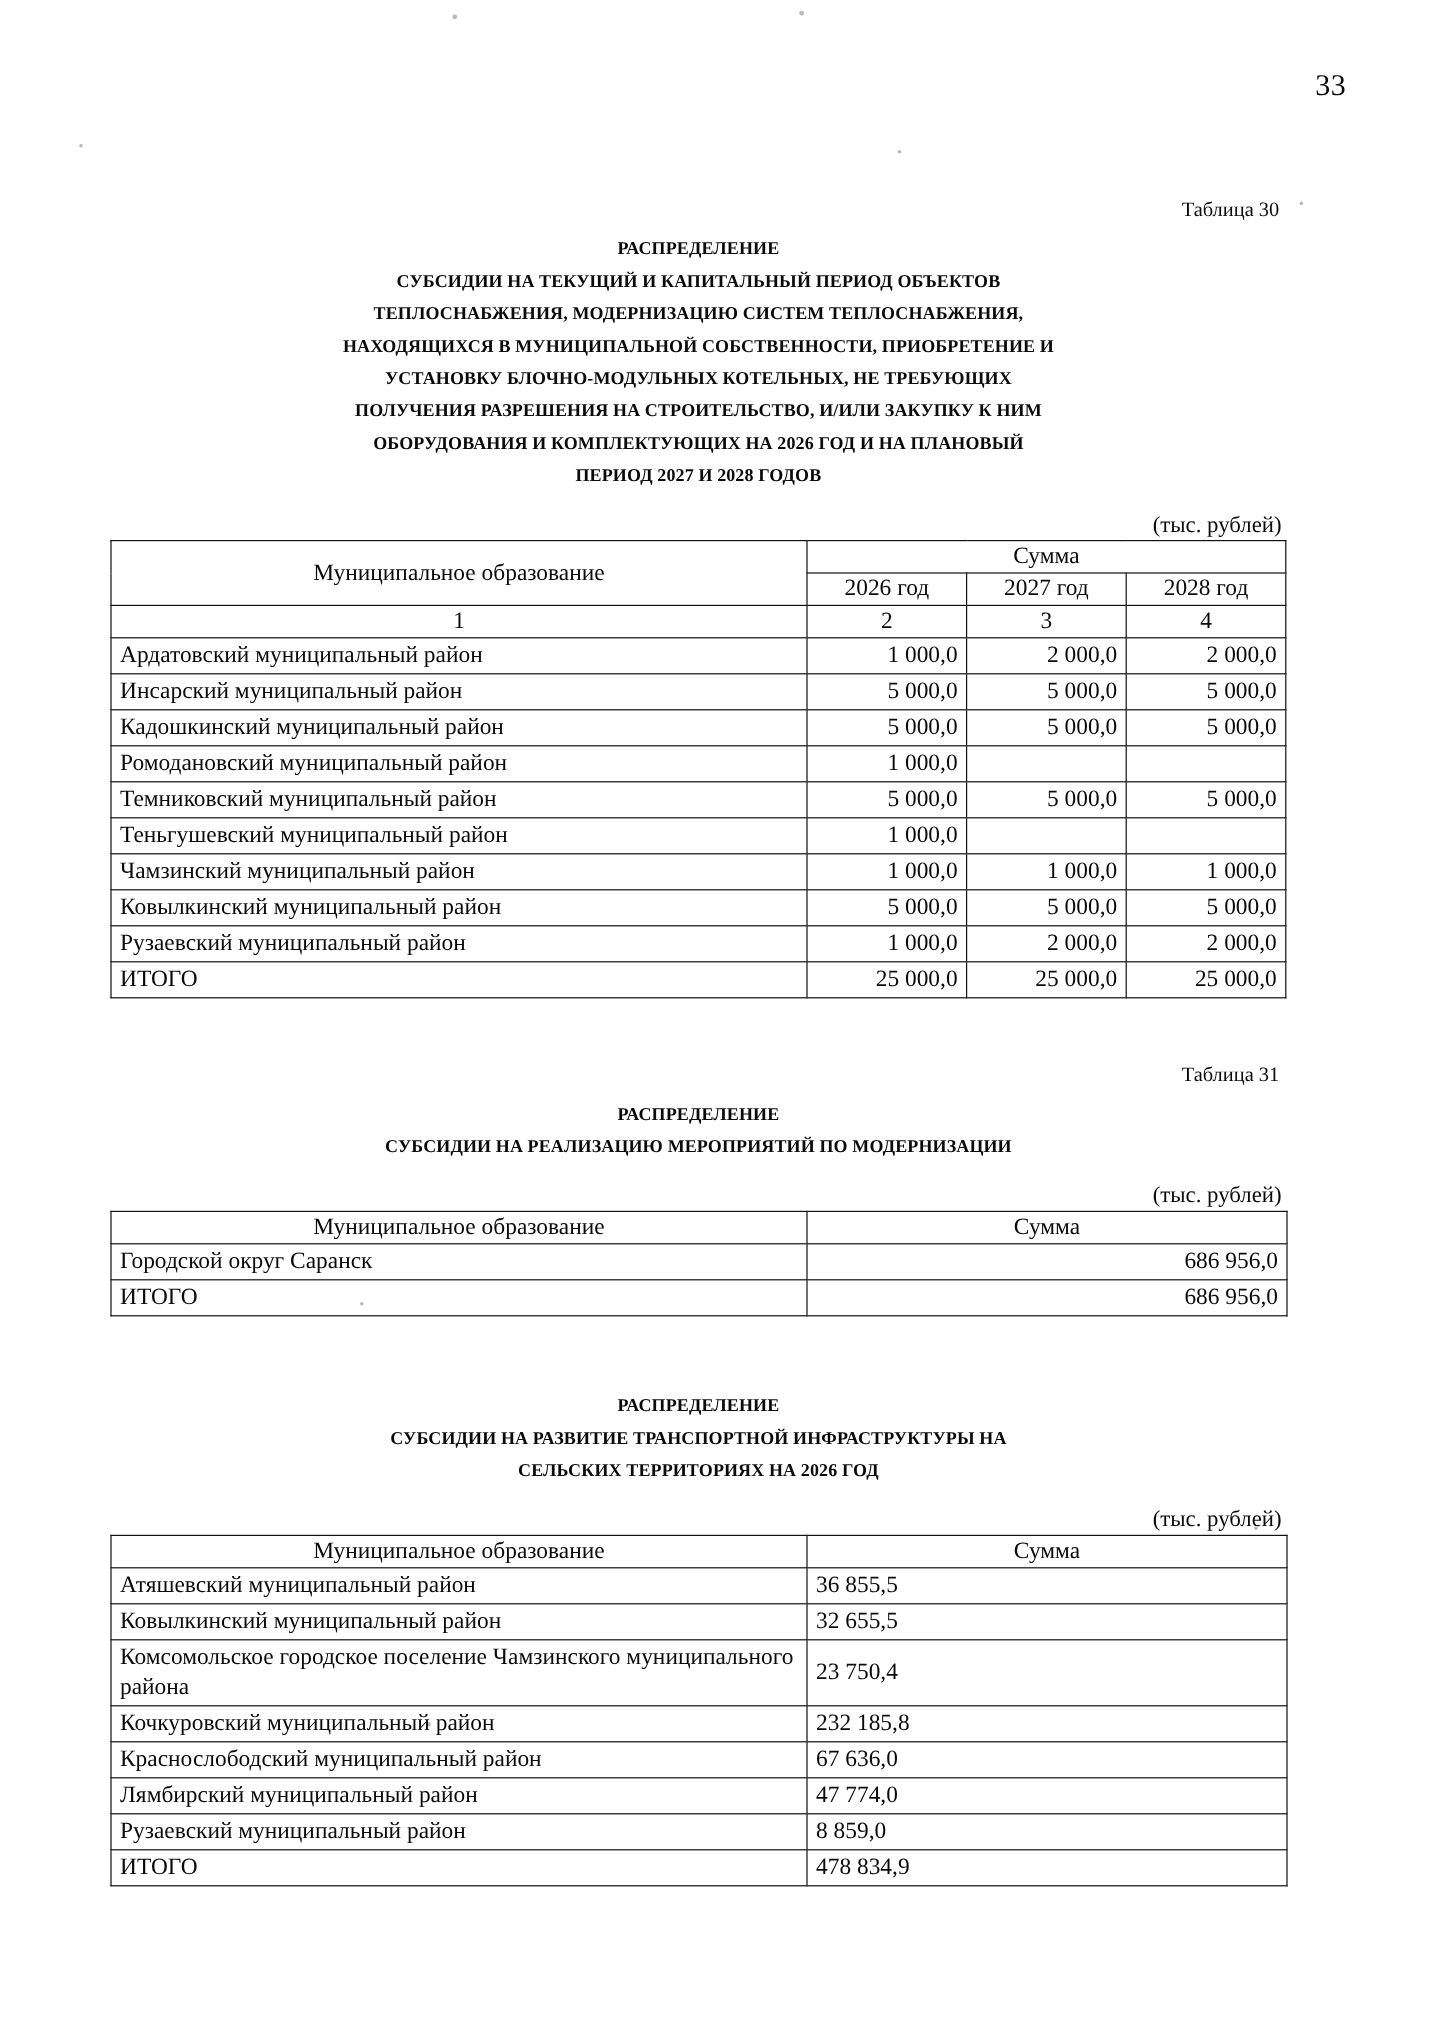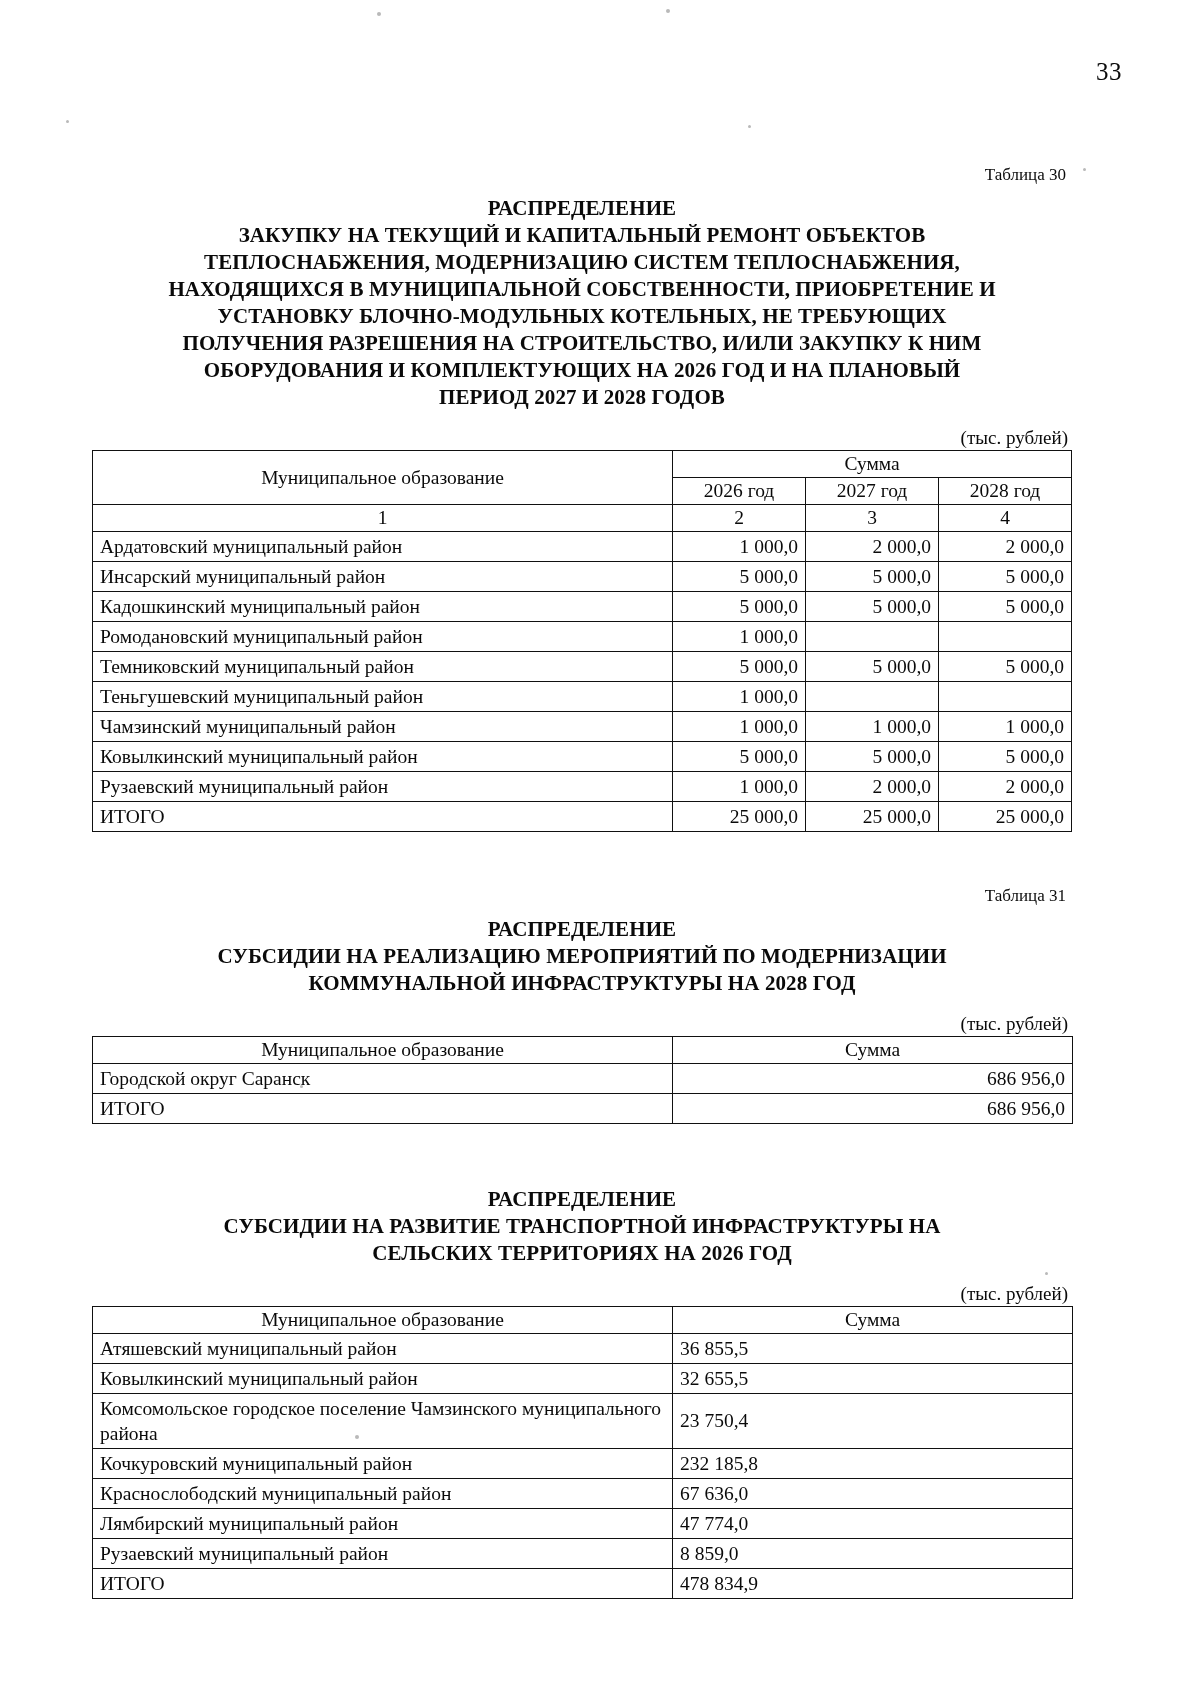--- a/index.html
+++ b/index.html
@@ -37,21 +37,21 @@
   }
   .table-caption {
     text-align: right;
     font-size: 17px;
     margin-bottom: 6px;
     padding-right: 6px;
   }
   .doc-title {
     text-align: center;
     font-weight: bold;
-    font-size: 21px;
+    font-size: 15px;
     line-height: 27px;
     letter-spacing: 0.1px;
     margin: 10px auto;
   }
   .doc-title .line1 {
     display: block;
   }
   .title-block {
     margin-bottom: 4px;
     padding: 0 8px;
@@ -139,21 +139,21 @@
 
   <div class="page-number">33</div>
 
   <div class="content">
 
     <div>
       <div class="table-caption">Таблица 30</div>
 
       <div class="title-block doc-title">
         <span class="line1">РАСПРЕДЕЛЕНИЕ</span>
-        <span class="line1">ЗАКУПКУ НА ТЕКУЩИЙ И КАПИТАЛЬНЫЙ РЕМОНТ ОБЪЕКТОВ</span>
+        <span class="line1">СУБСИДИИ НА ТЕКУЩИЙ И КАПИТАЛЬНЫЙ ПЕРИОД ОБЪЕКТОВ</span>
         <span class="line1">ТЕПЛОСНАБЖЕНИЯ, МОДЕРНИЗАЦИЮ СИСТЕМ ТЕПЛОСНАБЖЕНИЯ,</span>
         <span class="line1">НАХОДЯЩИХСЯ В МУНИЦИПАЛЬНОЙ СОБСТВЕННОСТИ, ПРИОБРЕТЕНИЕ И</span>
         <span class="line1">УСТАНОВКУ БЛОЧНО-МОДУЛЬНЫХ КОТЕЛЬНЫХ, НЕ ТРЕБУЮЩИХ</span>
         <span class="line1">ПОЛУЧЕНИЯ РАЗРЕШЕНИЯ НА СТРОИТЕЛЬСТВО, И/ИЛИ ЗАКУПКУ К НИМ</span>
         <span class="line1">ОБОРУДОВАНИЯ И КОМПЛЕКТУЮЩИХ НА 2026 ГОД И НА ПЛАНОВЫЙ</span>
         <span class="line1">ПЕРИОД 2027 И 2028 ГОДОВ</span>
       </div>
 
       <div class="units">(тыс. рублей)</div>
 
@@ -247,21 +247,20 @@
     </div>
 
     <div class="block-gap-1"></div>
 
     <div>
       <div class="table-caption">Таблица 31</div>
 
       <div class="title-block doc-title">
         <span class="line1">РАСПРЕДЕЛЕНИЕ</span>
         <span class="line1">СУБСИДИИ НА РЕАЛИЗАЦИЮ МЕРОПРИЯТИЙ ПО МОДЕРНИЗАЦИИ</span>
-        <span class="line1">КОММУНАЛЬНОЙ ИНФРАСТРУКТУРЫ НА 2028 ГОД</span>
       </div>
 
       <div class="units">(тыс. рублей)</div>
 
       <table class="doc-table t31">
         <colgroup>
             <col class="c-name">
             <col class="c-sum">
           </colgroup>
         <tbody>

